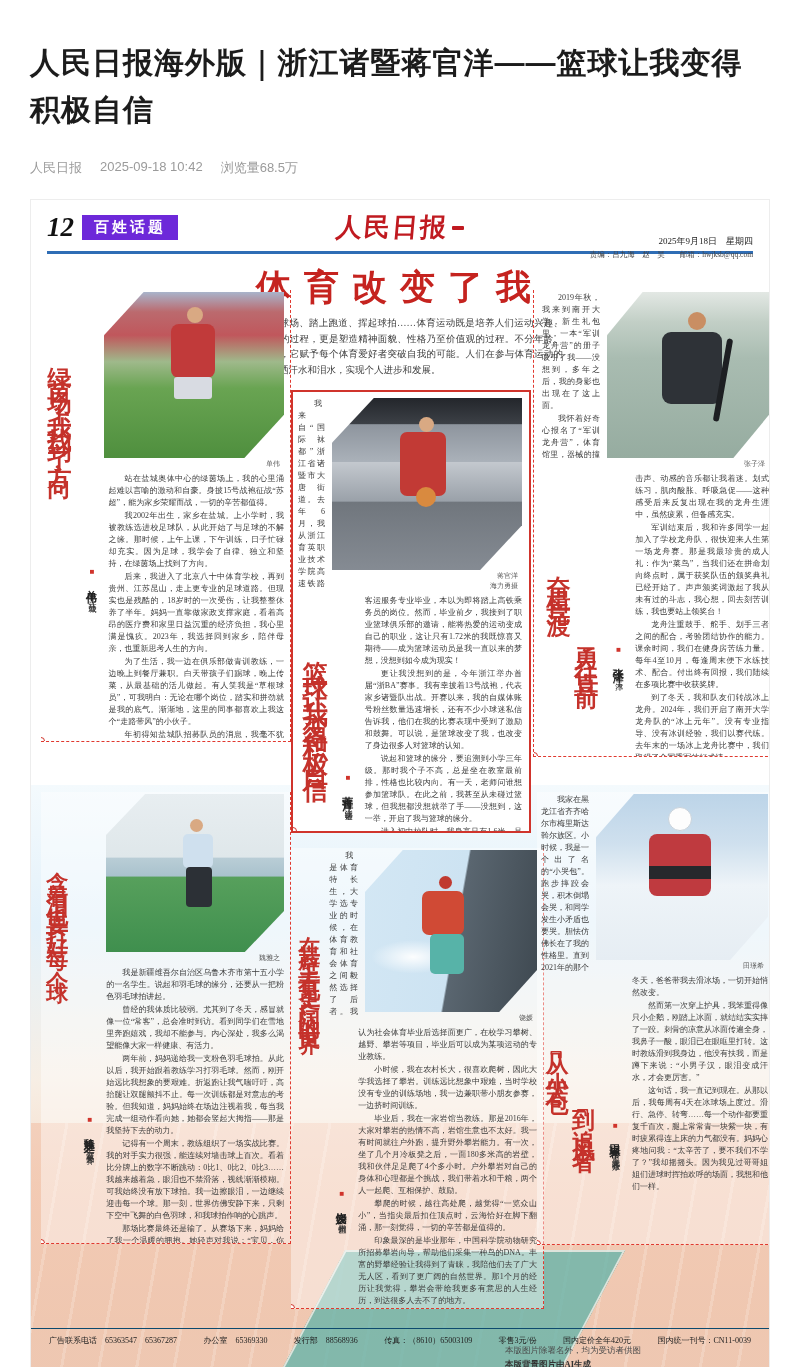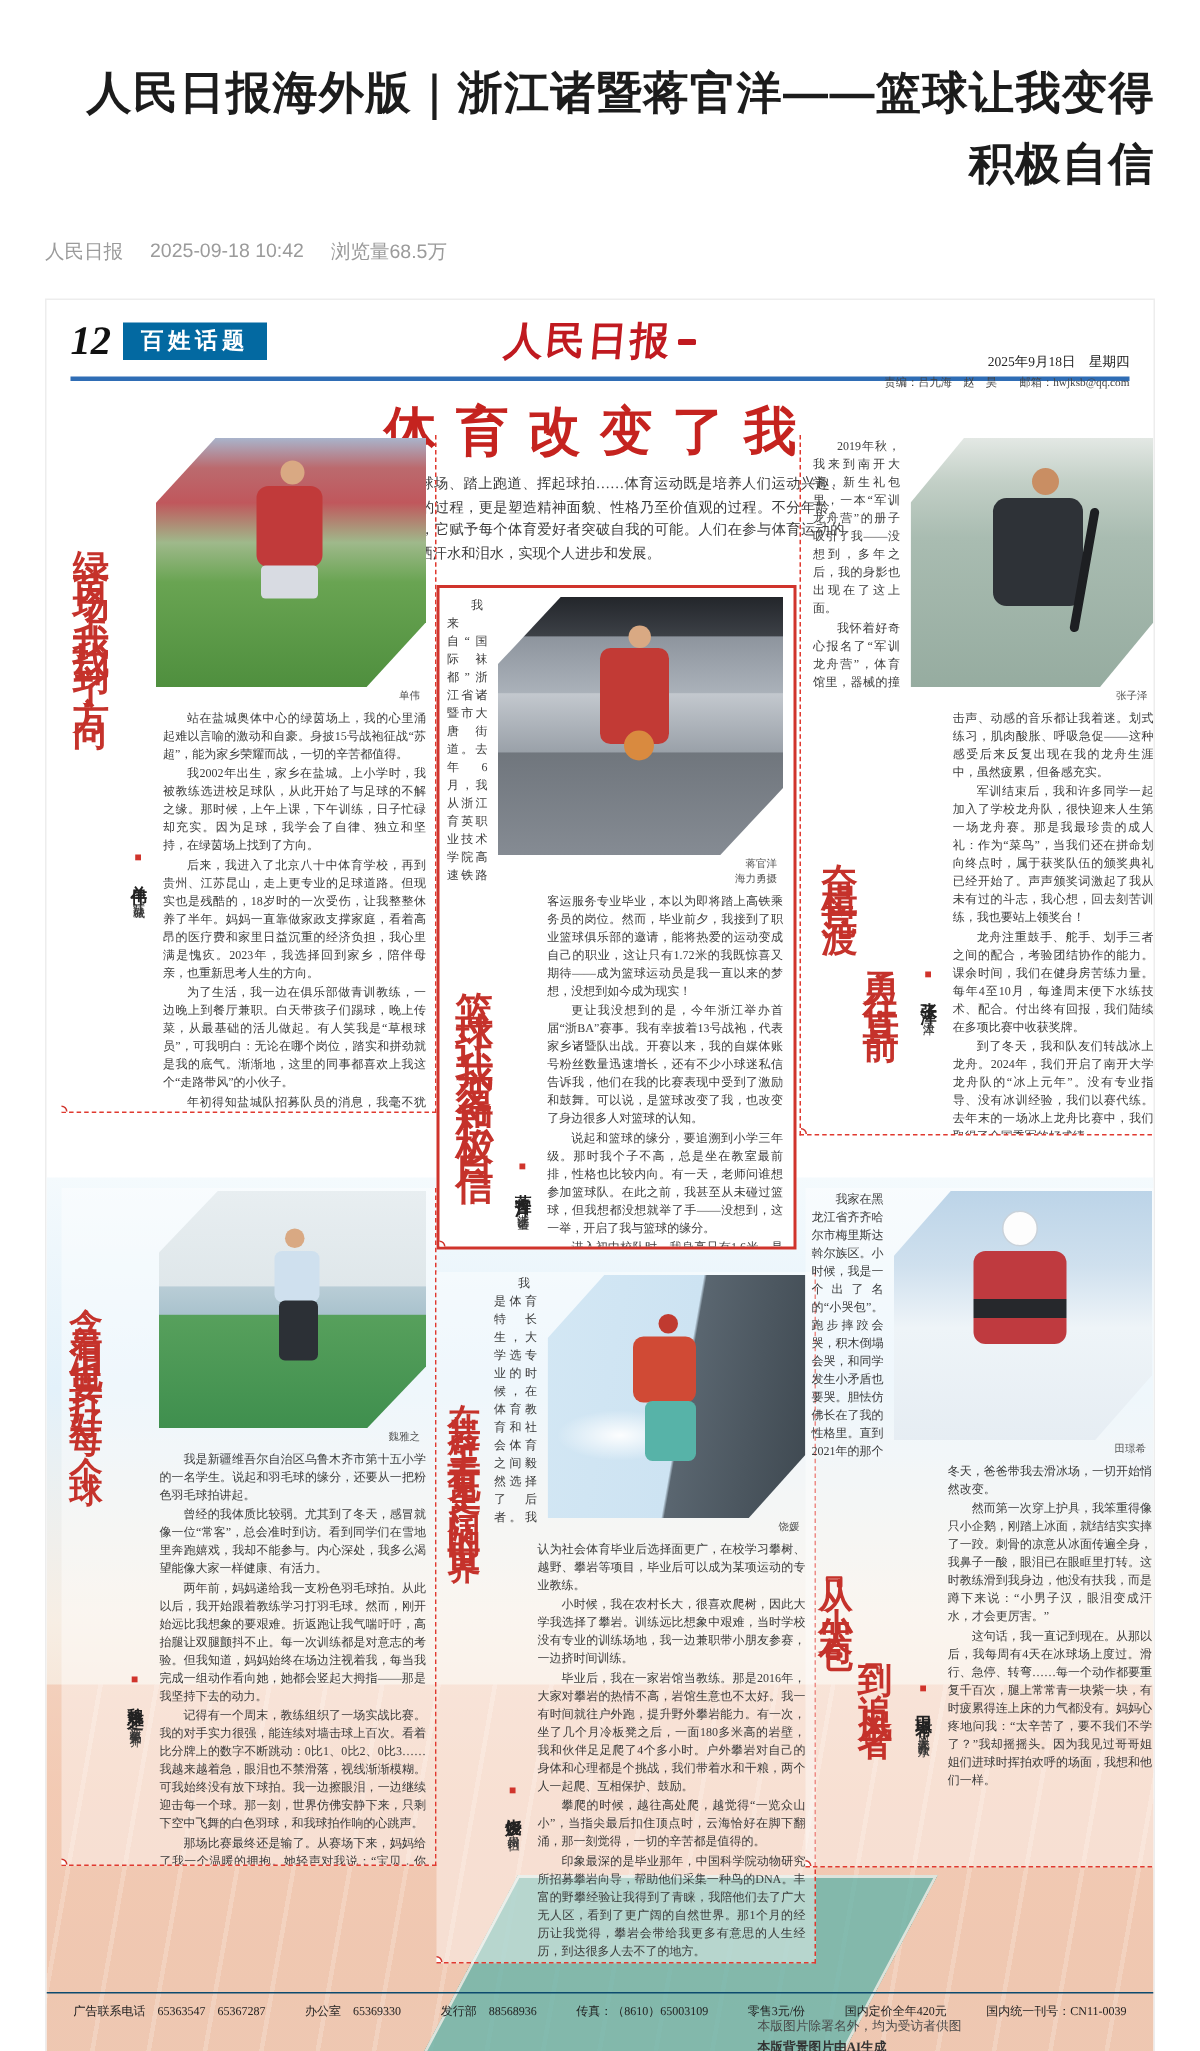--- a/index.html
+++ b/index.html
@@ -1,20 +1,20 @@
 <!DOCTYPE html>
 <html><head>
 <meta charset="utf-8">
 <style>
   * { margin:0; padding:0; box-sizing:border-box; }
   html,body { background:#ffffff; }
   body { width:800px; font-family:"Liberation Sans","DejaVu Sans",sans-serif; color:#222; }
 
   
-  .web-header { padding:40px 30px 18px 30px;text-align:right; }
+  .web-header { padding:40px 30px 18px 30px; }
   .web-title { font-size:30px; line-height:1.55; font-weight:900; color:#1c1c1c; letter-spacing:1px; }
   .web-meta { margin-top:26px; font-size:13px; color:#9b9b9b; display:flex; gap:18px; }
 
   
   .paper { position:relative; width:740px; height:1320px; margin:4px auto 10px auto;
            background:#fff; border:1px solid #ededed; overflow:hidden;
            font-family:"Liberation Serif","DejaVu Serif",serif; }
 
   
   .bg-art { position:absolute; left:0; right:0; top:585px; bottom:28px; z-index:0;
@@ -28,21 +28,21 @@
   .fig .fh { display:block; width:8px; height:8px; border-radius:50%; background:#5b4632; margin:0 auto; }
   .fig .fb { display:block; width:14px; height:22px; border-radius:4px 4px 2px 2px; margin-top:1px; }
 
   .z { position:absolute; z-index:1; }
 
   
   .masthead { left:16px; right:16px; top:8px; height:46px; display:flex; align-items:center;
               border-bottom:3px solid #2f6db5; padding-bottom:4px; }
   .mh-left { flex:1; display:flex; align-items:center; gap:8px; }
   .pagenum { font-size:27px; font-weight:900; font-style:italic; color:#111; }
-  .section-chip { background:#0369a1; color:#fff; font-weight:700; font-size:15px;
+  .section-chip { background:#6d28d9; color:#fff; font-weight:700; font-size:15px;
                   letter-spacing:3px; padding:3px 12px; font-family:"Liberation Sans",sans-serif; }
   .mh-center { display:flex; align-items:center; gap:4px; }
   .paper-logo { color:#c01a20; font-size:26px; font-weight:900; letter-spacing:2px; transform:skewX(-5deg); }
   .edition-badge { background:#c01a20; color:#fff; font-size:7px; writing-mode:vertical-lr; text-orientation:upright;
                    padding:2px 2px; line-height:1.1; border-radius:1px; }
   .mh-right { flex:1; text-align:right; line-height:1.5;margin-top:40px; }
   .mh-date { font-size:9px; color:#222; }
   .mh-editors { font-size:7.5px; color:#444; }
 
   

